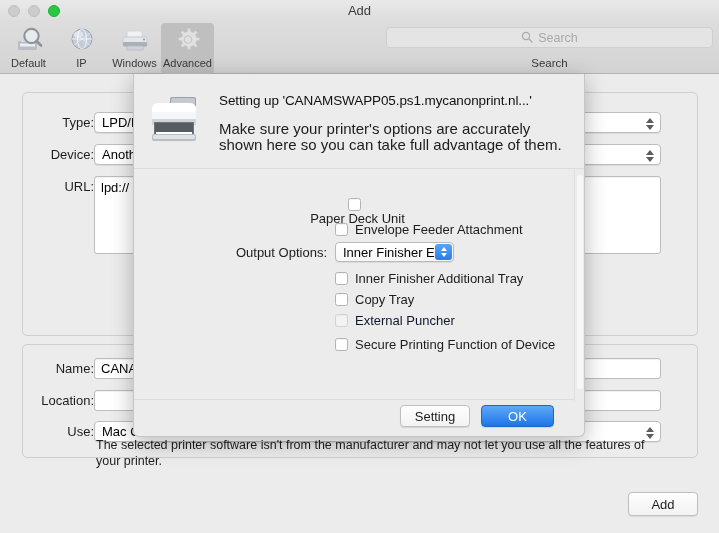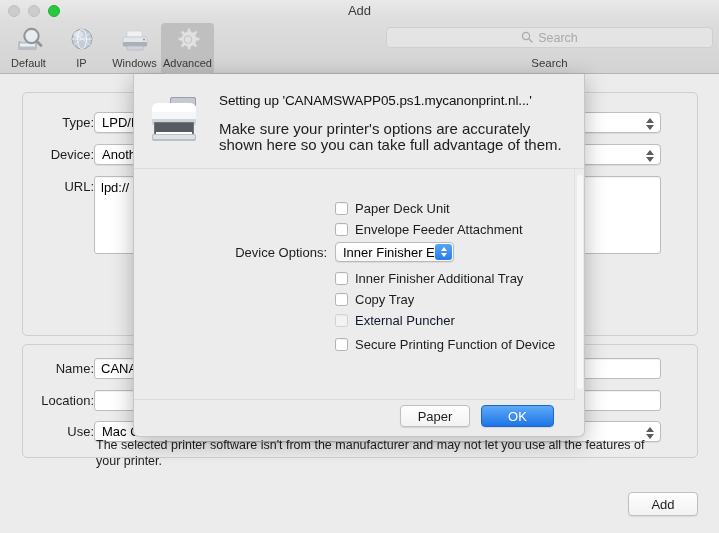--- a/index.html
+++ b/index.html
@@ -409,34 +409,34 @@
         </svg>
       </span>
       <div class="sheet-title">Setting up 'CANAMSWAPP05.ps1.mycanonprint.nl...'</div>
       <div class="sheet-sub">Make sure your printer's options are accurately shown here so you can take full advantage of them.</div>
     </div>
 
     <div class="opt-area">
       <div class="opt-list">
 
 
-        <div class="opt-row" style="top:29px;">
+        <div class="opt-row" style="top:29px;flex-direction:column;">
           <span class="opt-pre"></span>
           <span class="cbox"></span>
           <span class="opt-label">Paper Deck Unit</span>
         </div>
 
         <div class="opt-row" style="top:50px;">
           <span class="opt-pre"></span>
           <span class="cbox"></span>
           <span class="opt-label">Envelope Feeder Attachment</span>
         </div>
 
         <div class="opt-row" style="top:72px; height:22px;">
-          <span class="opt-pre">Device Options:</span>
+          <span class="opt-pre">Output Options:</span>
           <span class="opt-popup">
             <span class="ptxt2">Inner Finisher E1</span>
             <span class="blue-stepper">
               <span class="bs-up"></span>
                 <span class="bs-dn"></span>
             </span>
           </span>
         </div>
 
         <div class="opt-row" style="top:99px;">
@@ -463,18 +463,18 @@
           <span class="opt-label">Secure Printing Function of Device</span>
         </div>
 
       </div>
       <div class="scroll-divider">
         <div class="scroll-thumb"></div>
       </div>
     </div>
 
     <div class="sheet-foot">
-      <div class="btn btn-cancel">Paper</div>
+      <div class="btn btn-cancel">Setting</div>
       <div class="btn btn-ok">OK</div>
     </div>
   </div>
 
 </div>
 
 </body></html>

